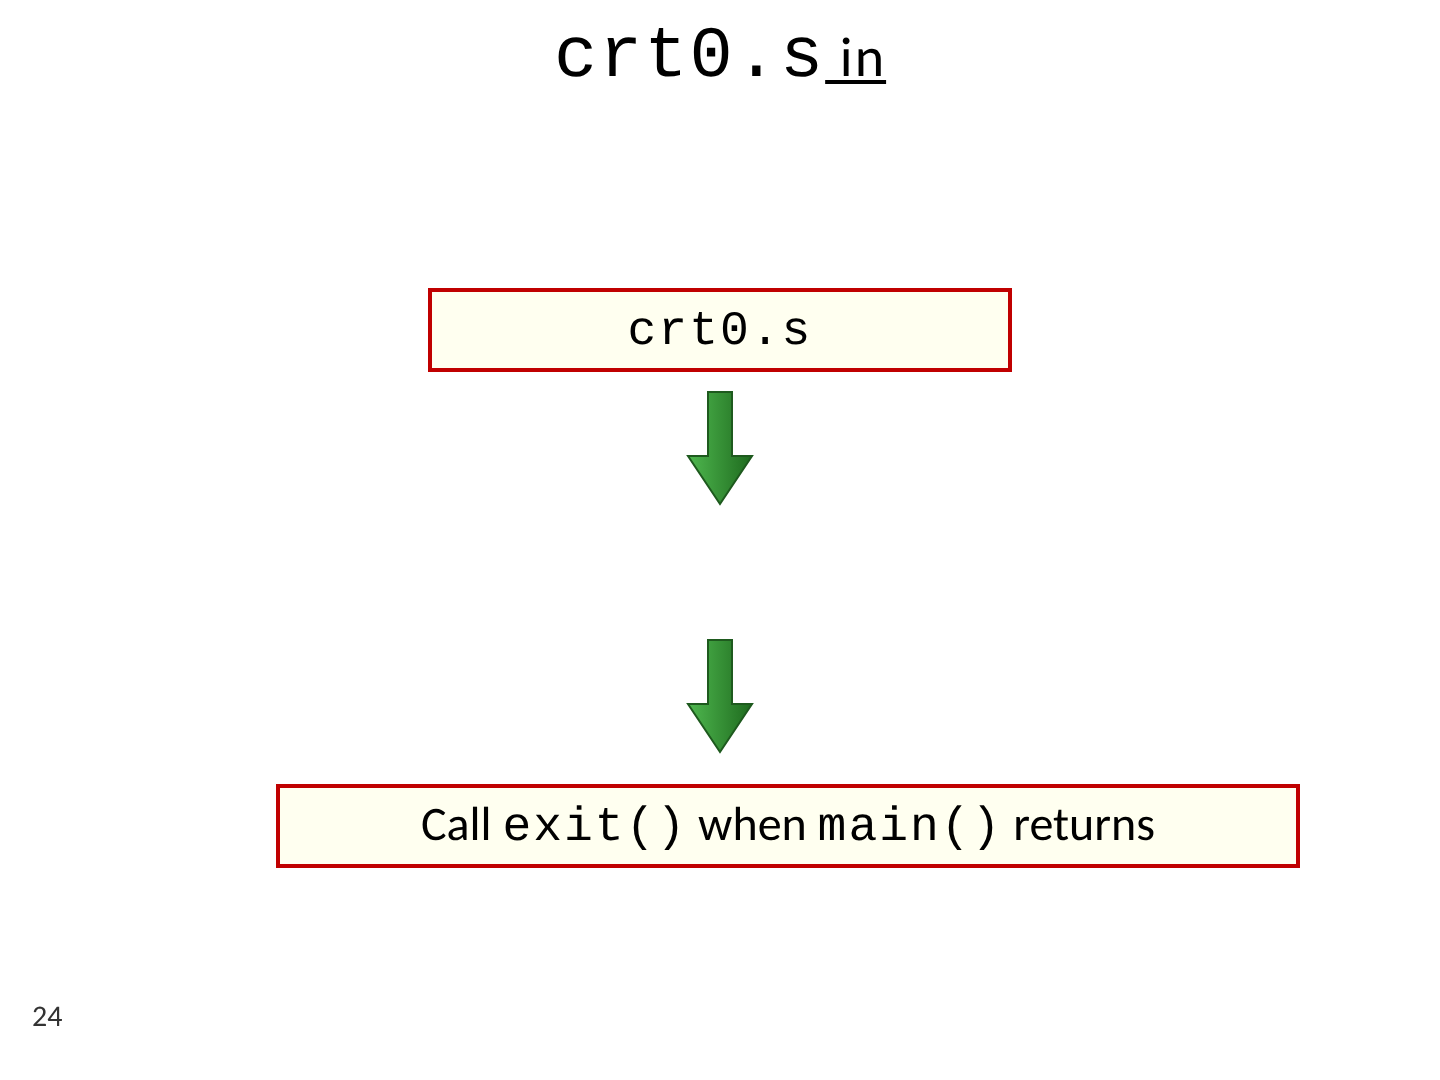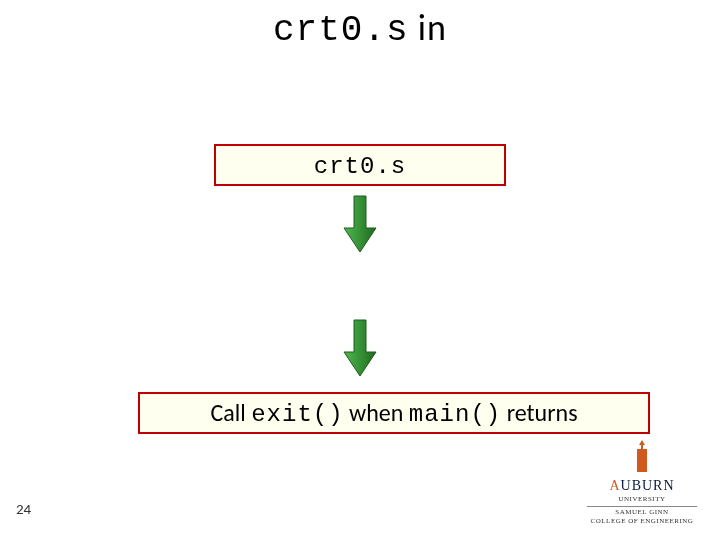--- a/index.html
+++ b/index.html
@@ -1,19 +1,19 @@
 <!DOCTYPE html>
 <html><head>
 <meta charset="utf-8">
 <style>
   html,body{margin:0;padding:0;width:720px;height:540px;background:#fff;font-family:Calibri,Arial,sans-serif;color:#000;}
   .slide{position:relative;width:720px;height:540px;}
   .title{position:absolute;top:8px;left:0;width:720px;text-align:center;}
   .title .l{font-family:"Courier New",monospace;font-size:36px;line-height:1.15;color:#000;letter-spacing:1px;}
-  .title .plain{font-family:Calibri,Arial,sans-serif;font-size:36px;}
+  .title .plain{font-family:Calibri,Arial,sans-serif;font-size:28px;text-decoration:underline;}
   .box{position:absolute;left:50%;transform:translateX(-50%);background:#fffff0;border:2px solid #c00000;padding:4px 14px;text-align:center;font-size:24px;white-space:nowrap;}
   .box .mono{font-family:"Courier New",monospace;letter-spacing:1px;}
   #box1{top:144px;width:260px;}
   #box2{top:268px;width:400px;}
   #box3{top:392px;width:480px;margin-left:34px;}
   .arrow{position:absolute;left:50%;transform:translateX(-50%);width:40px;height:60px;}
   .arrow svg{width:40px;height:60px;display:block;}
   #arr1{top:194px;}
   #arr2{top:318px;}
   .pagenum{position:absolute;left:16px;bottom:22px;font-size:15px;color:#333;text-align:center;}
@@ -63,26 +63,14 @@
         <path d="M14 2 H26 V34 H36 L20 58 L4 34 H14 Z" fill="url(#g2)" stroke="#1e5a1e" stroke-width="1"></path>
       </svg>
   </div>
 
   <div id="box3" class="box">
     <span>Call </span><span class="mono">exit()</span><span> when </span><span class="mono">main()</span><span> returns</span>
   </div>
 
   <div class="pagenum">24</div>
 
-  <div class="logo">
-    <div class="tower">
-      <svg viewBox="0 0 18 32">
-          <path d="M9 0 L12 5 H10 V9 H14 V32 H4 V9 H8 V5 H6 Z" fill="#ce5a1f"></path>
-        </svg>
-    </div>
-    <div class="name"><span class="u">A</span><span>UBURN</span></div>
-    <div class="sub">UNIVERSITY</div>
-    <div class="div"></div>
-    <div class="sub">SAMUEL GINN</div>
-    <div class="sub">COLLEGE OF ENGINEERING</div>
-  </div>
 
 </div>
 
 </body></html>

